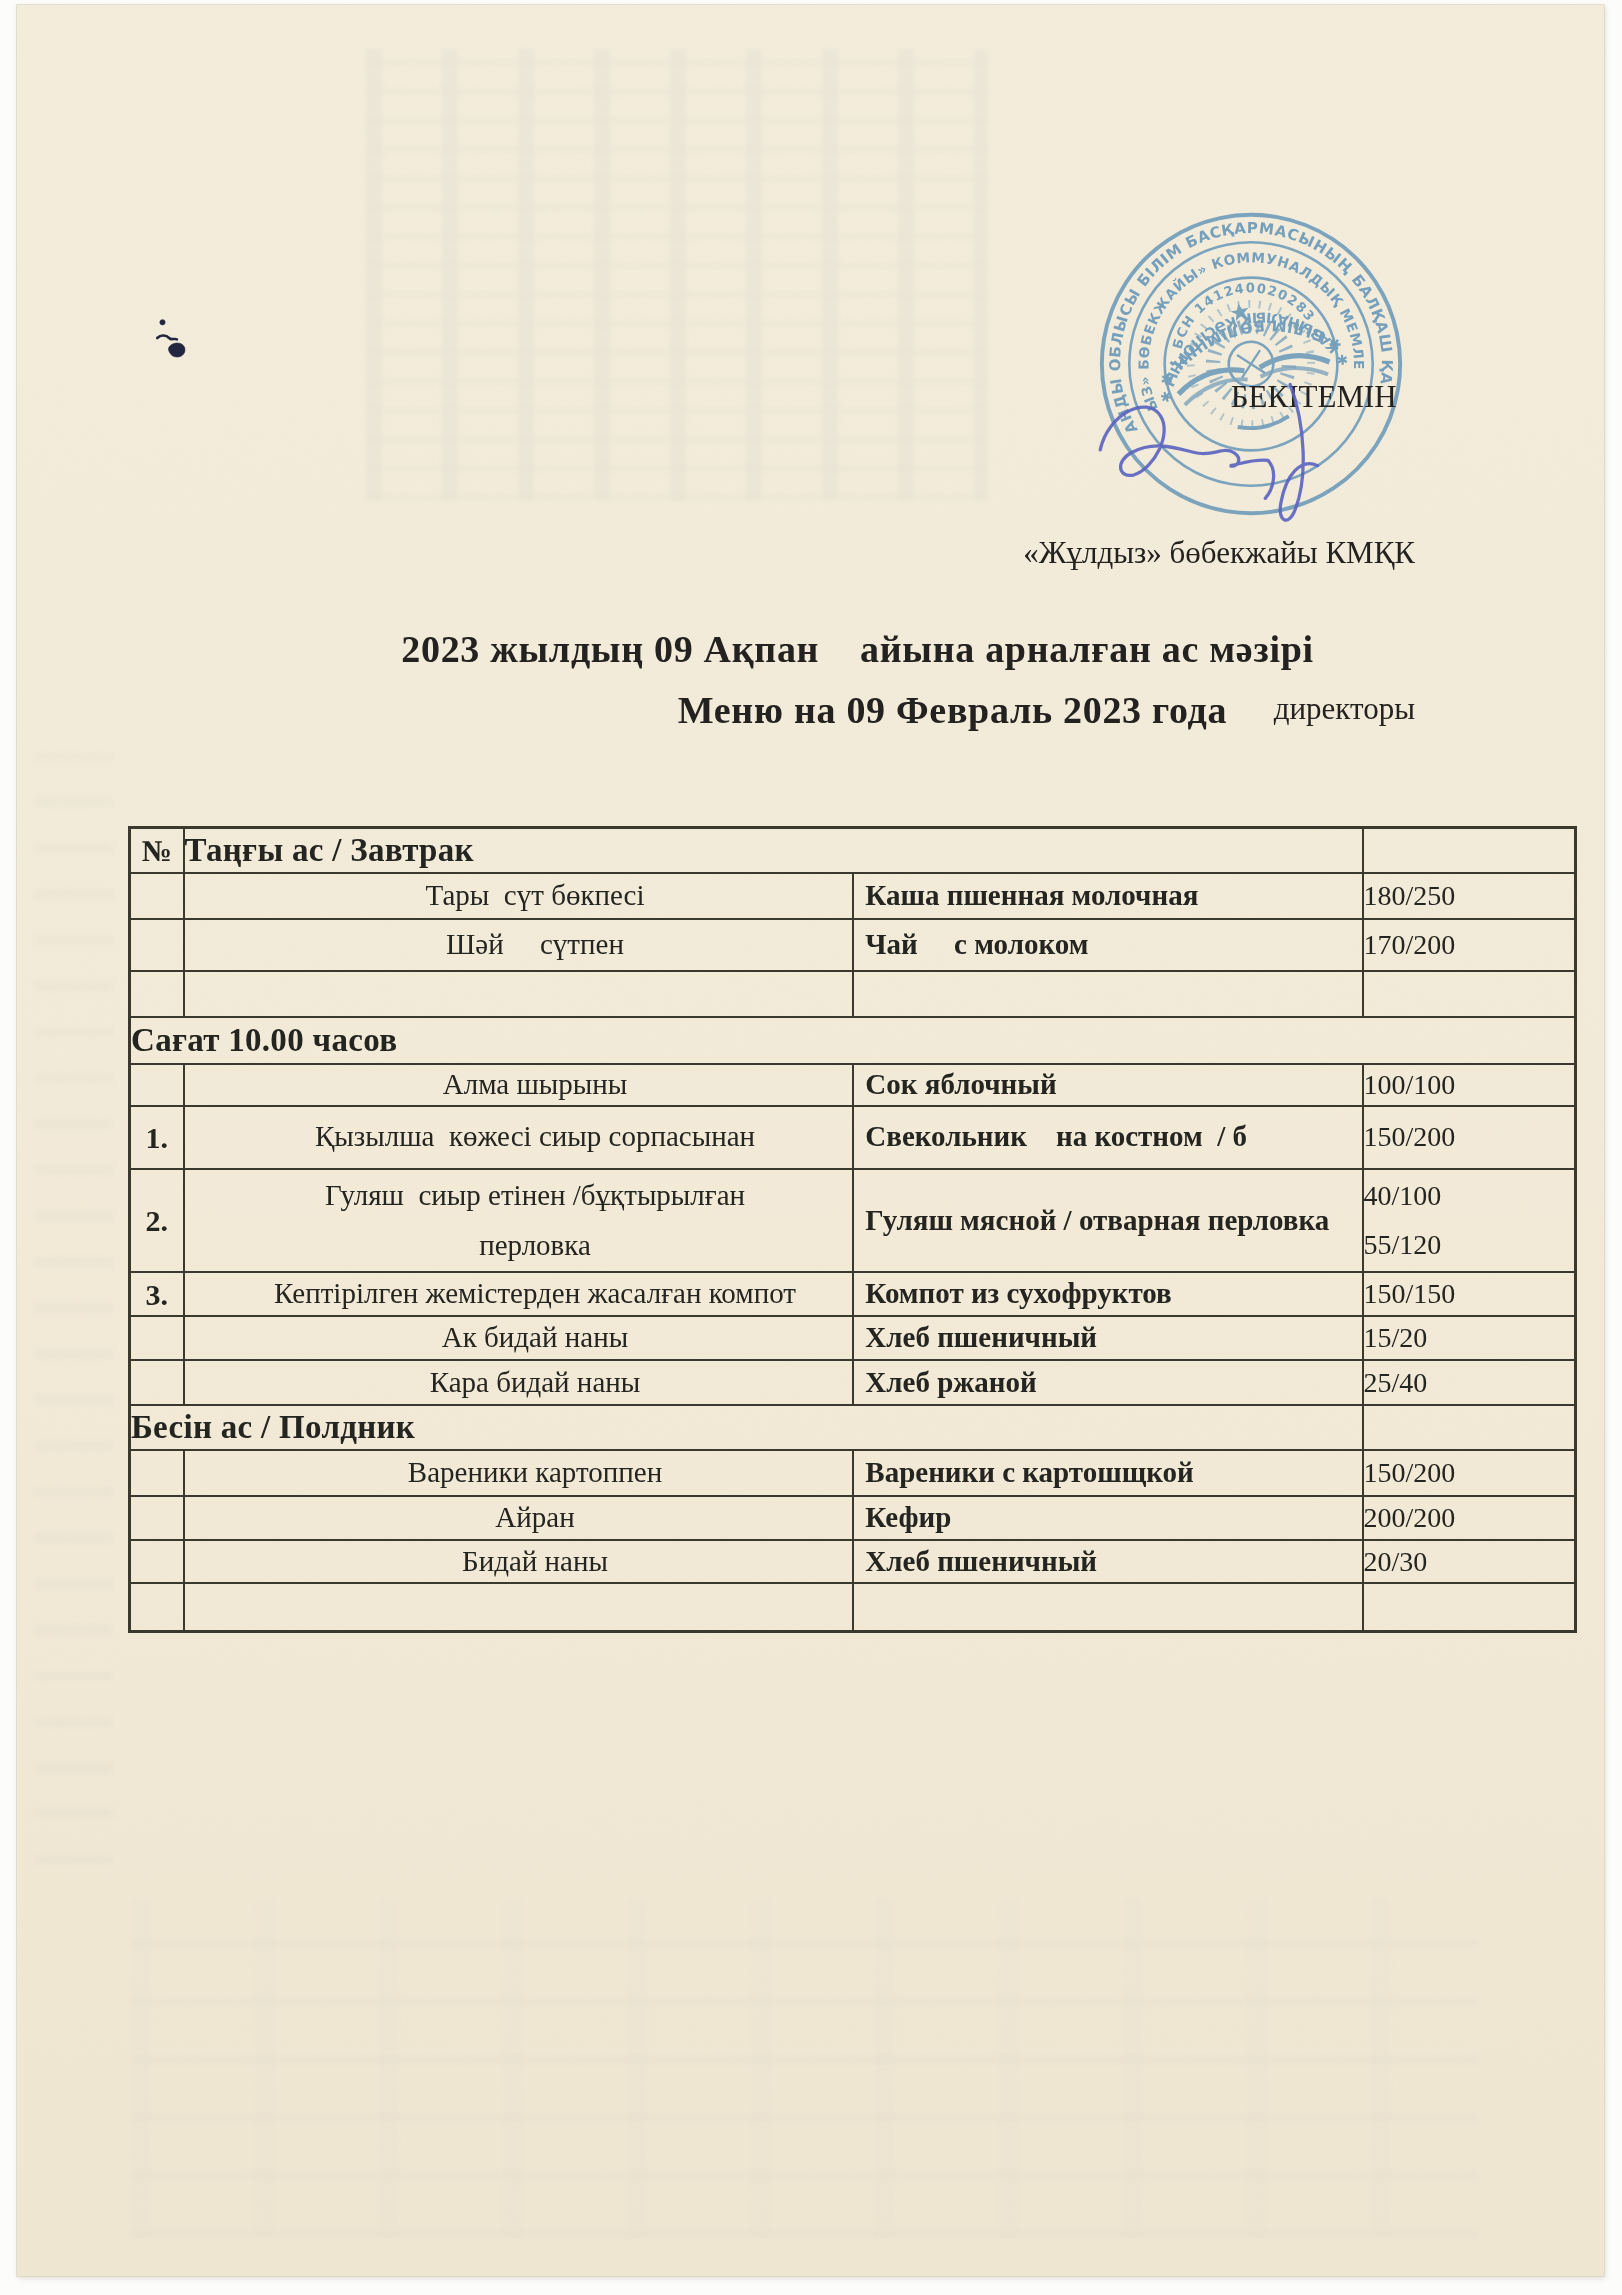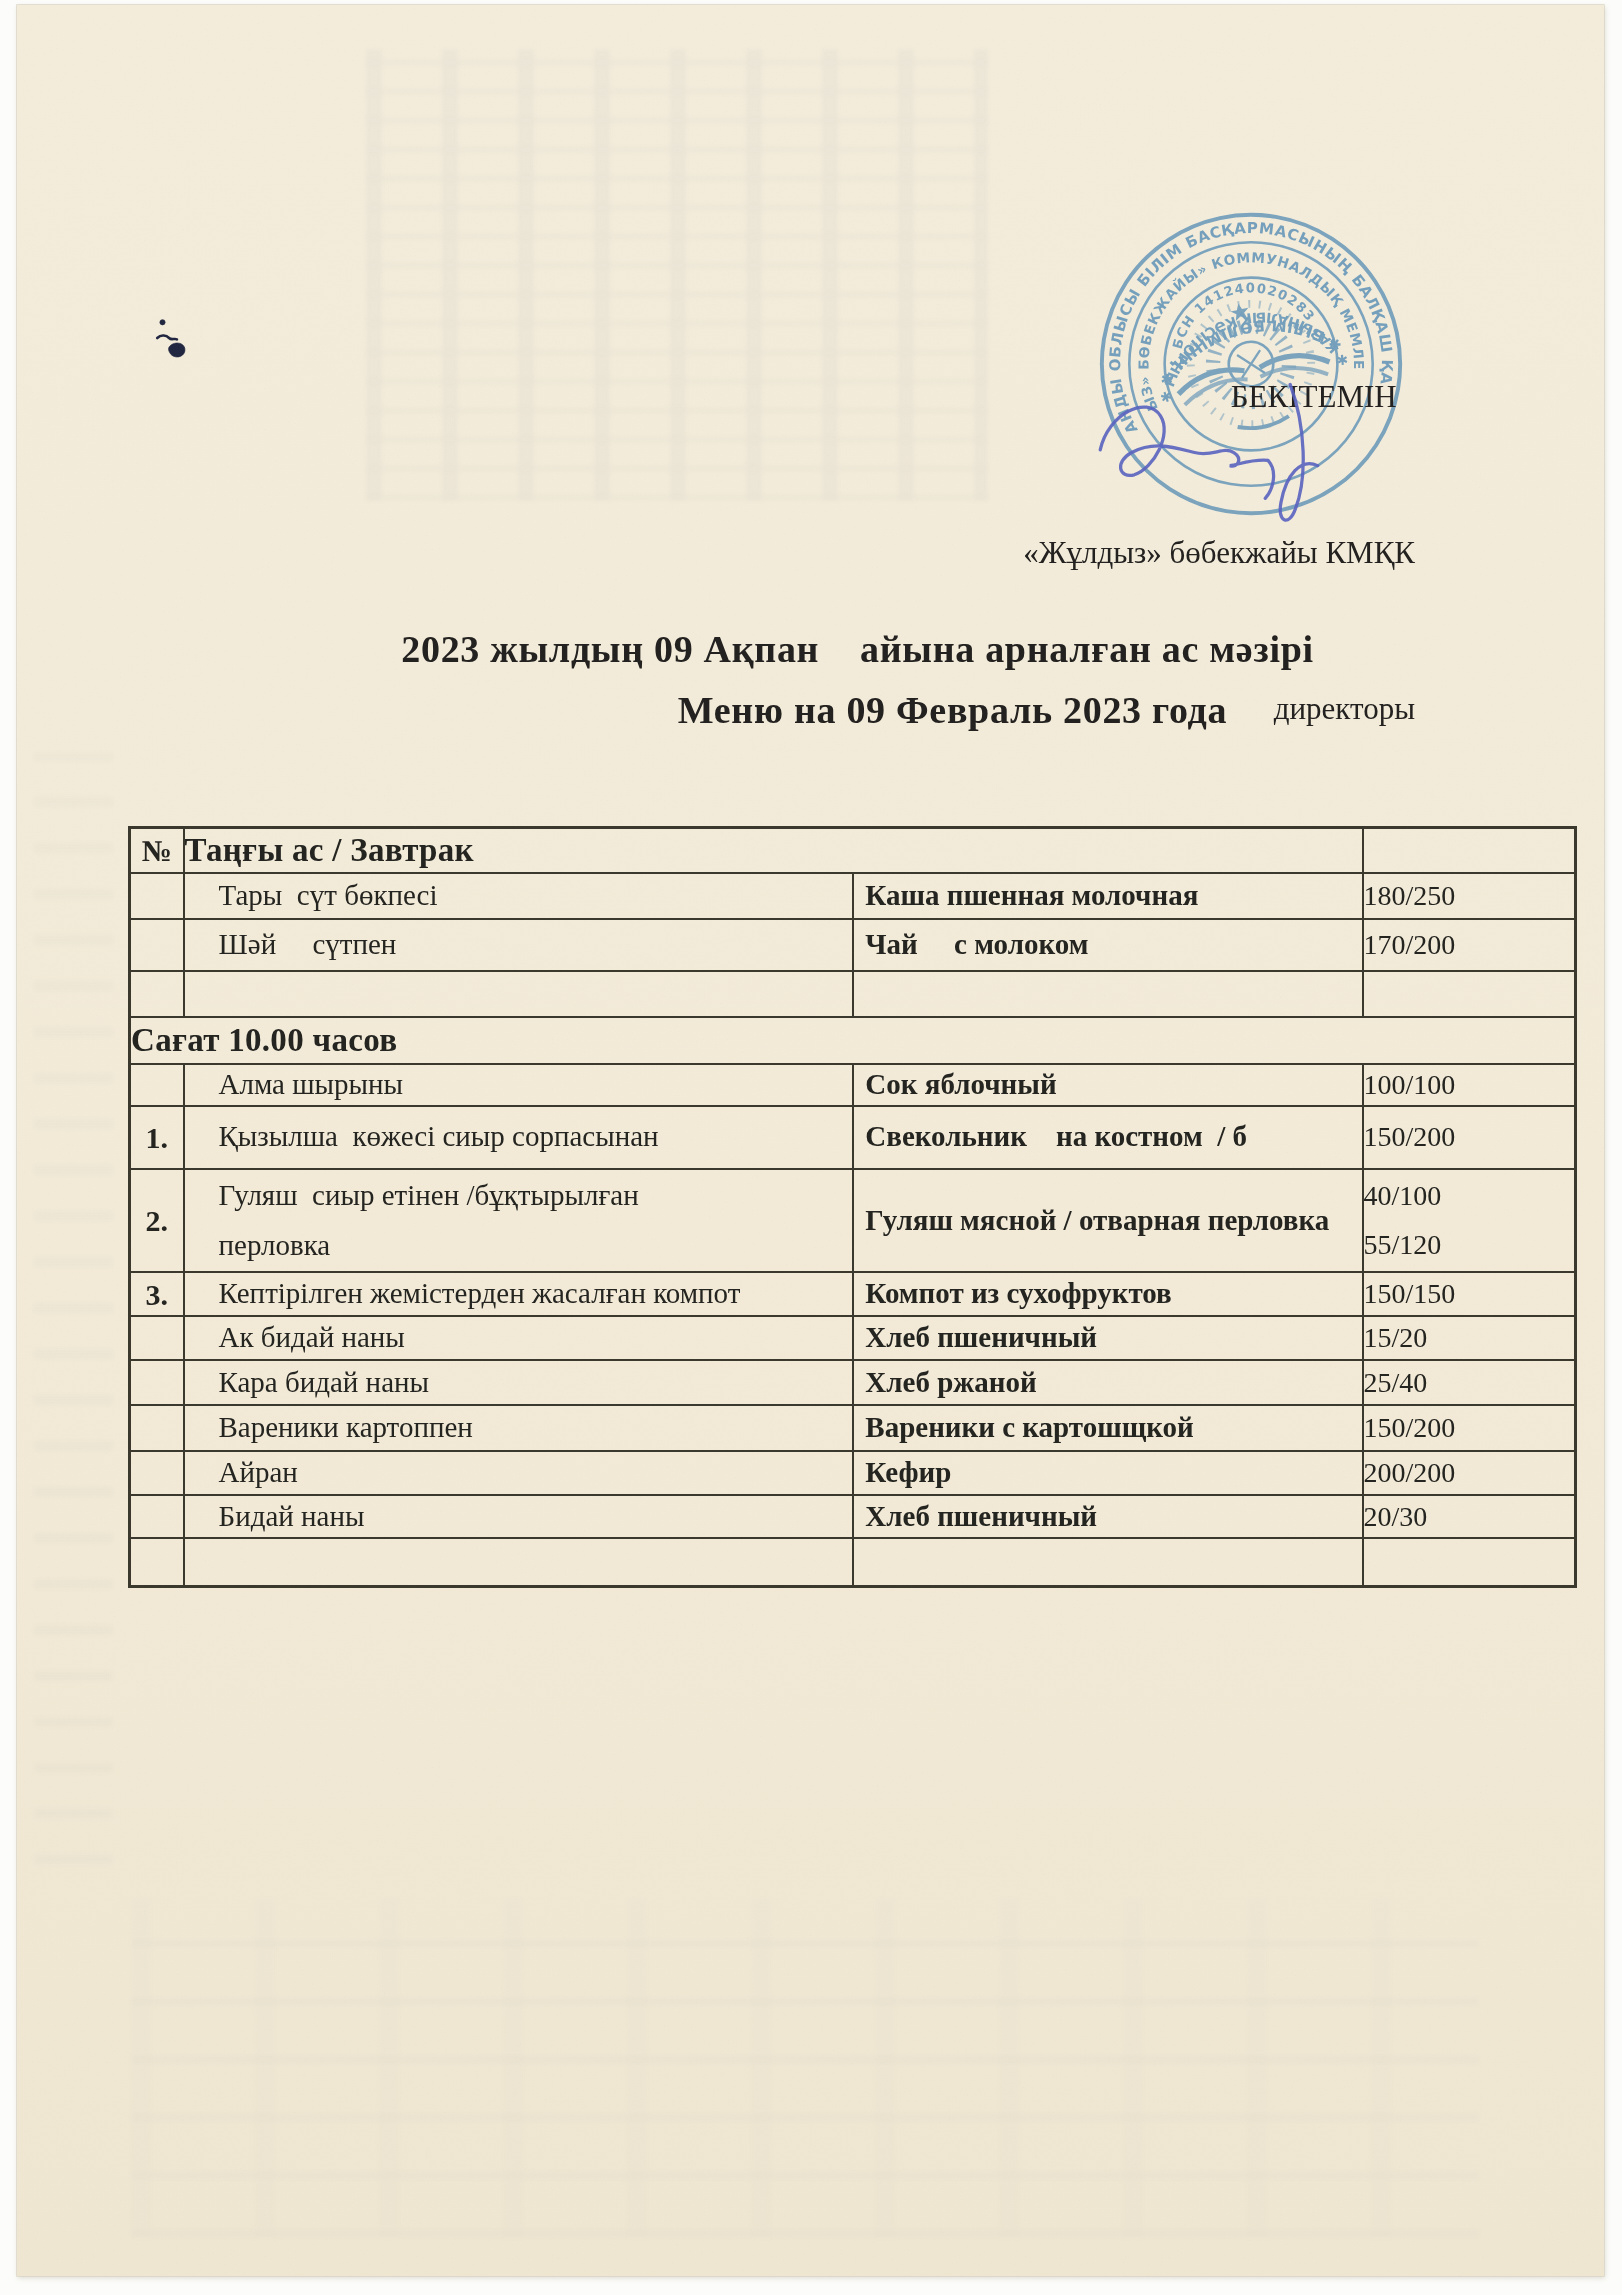--- a/index.html
+++ b/index.html
@@ -49,21 +49,21 @@
     position:absolute;left:128px;top:826px;z-index:3;
     border-collapse:collapse;table-layout:fixed;width:1447px;
     font-size:29px;color:#242420;
   }
   #menu td{
     border:2px solid #3b382e;vertical-align:middle;
     white-space:pre-wrap;overflow:hidden;padding:0;line-height:1.3;
   }
   #menu{border:3.3px solid #3b382e;}
   .c-no{text-align:center;font-weight:bold;font-size:30px;}
-  .c-kk{padding-left:34px !important;}
+  .c-kk{padding-left:34px !important;text-align:center;}
   .c-ru{padding-left:11.8px !important;font-weight:bold;}
   .c-pt{text-align:left;font-size:28px;line-height:1.42 !important;}
   .c-sec{font-weight:bold;font-size:33px;letter-spacing:0.3px;}
   tr.vtop td{vertical-align:top;padding-top:6.5px;}
   tr.gulash td{vertical-align:top;padding-top:6.5px;}
   tr.gulash .c-kk,tr.gulash .c-pt{line-height:1.75 !important;}
   #stamp{
     position:absolute;left:1094px;top:207px;width:314px;height:314px;z-index:2;
     transform:rotate(-12deg);mix-blend-mode:multiply;opacity:.82;
   }
@@ -216,20 +216,24 @@
       <td class="c-kk">Ак бидай наны</td>
       <td class="c-ru">Хлеб пшеничный</td>
       <td class="c-pt">15/20</td>
     </tr>
     <tr style="height:45px">
       <td class="c-no"></td>
       <td class="c-kk">Кара бидай наны</td>
       <td class="c-ru">Хлеб ржаной</td>
       <td class="c-pt">25/40</td>
     </tr>
+    <tr style="height:44px">
+      <td class="c-sec" colspan="3">Бесін ас / Полдник</td>
+      <td class="c-pt"></td>
+    </tr>
     <tr style="height:46px">
       <td class="c-no"></td>
       <td class="c-kk">Вареники картоппен</td>
       <td class="c-ru">Вареники с картошщкой</td>
       <td class="c-pt">150/200</td>
     </tr>
     <tr style="height:44px">
       <td class="c-no"></td>
       <td class="c-kk">Айран</td>
       <td class="c-ru">Кефир</td>

